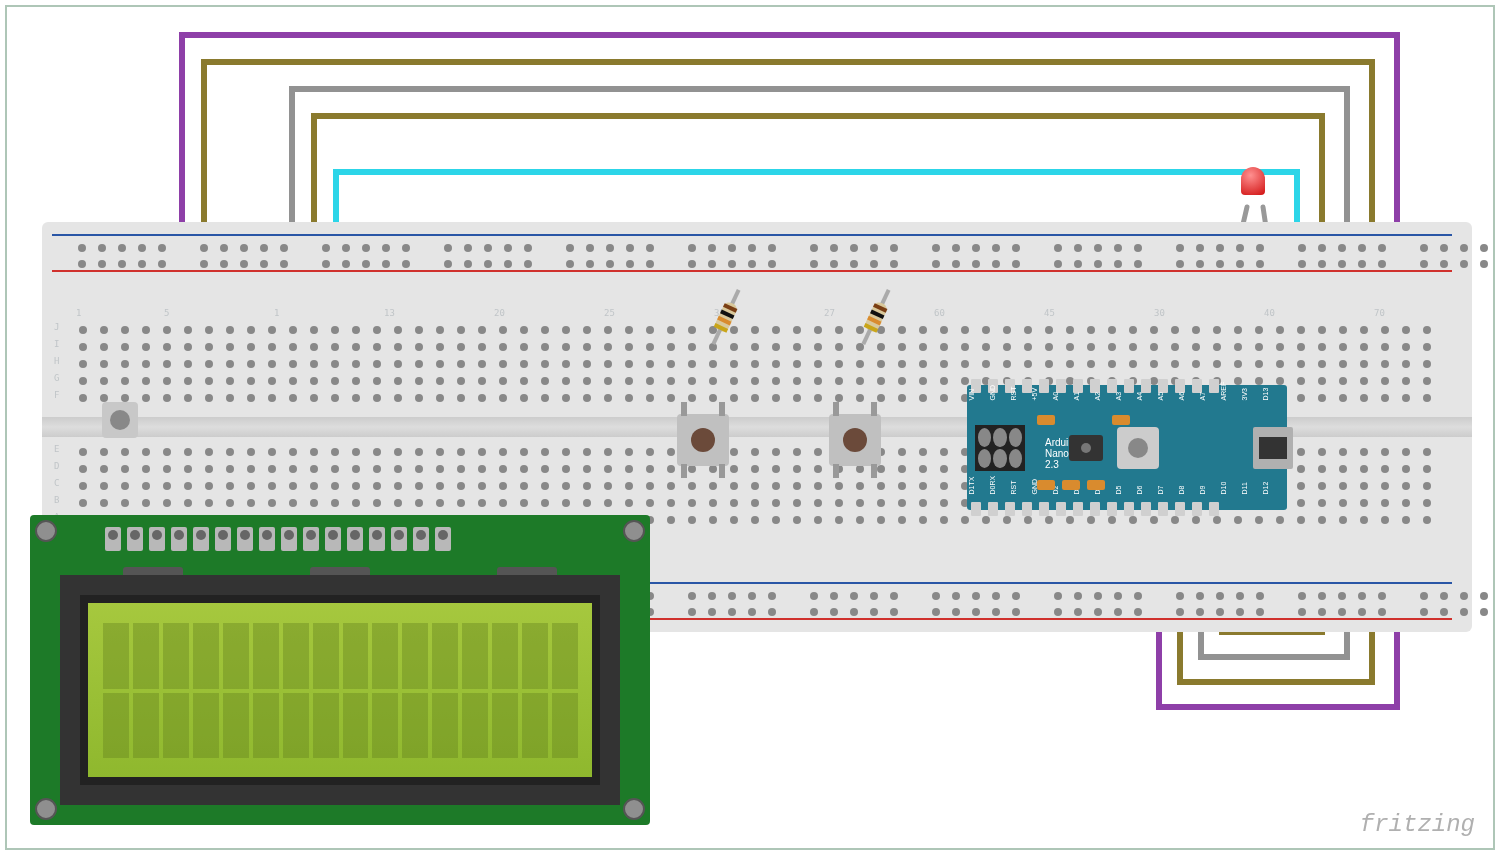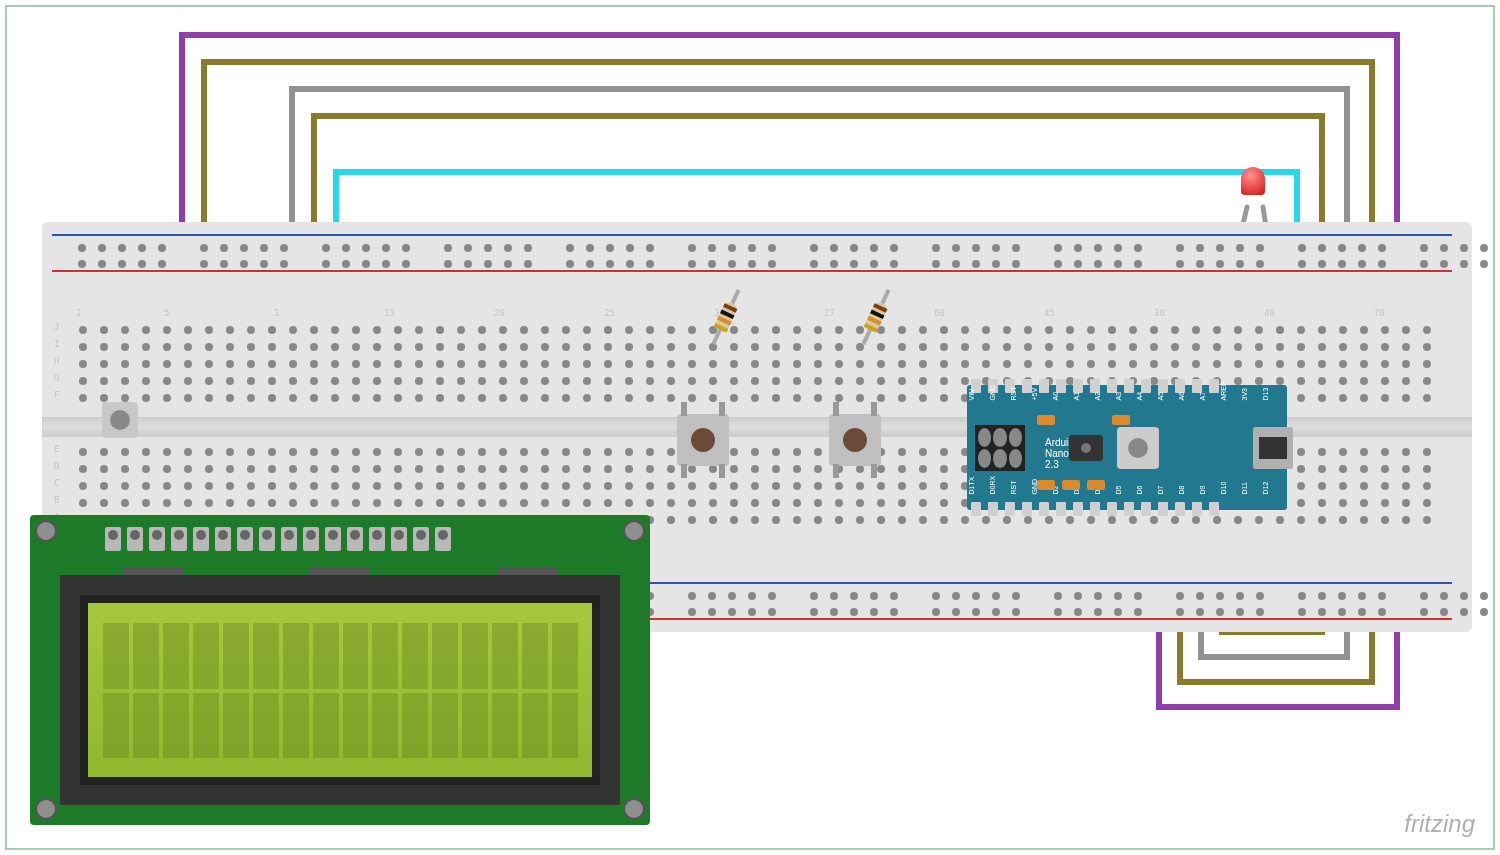--- a/index.html
+++ b/index.html
@@ -64,21 +64,21 @@
 
 
 .led{position:absolute;width:36px;height:50px}
 .led .bulb{position:absolute;left:6px;top:0;width:24px;height:28px;background:radial-gradient(circle at 40% 30%,#ff9090,#d01010);border-radius:12px 12px 4px 4px}
 
 
 .pot{position:absolute;width:36px;height:36px;background:#c8c8c8;border-radius:4px}
 .pot::after{content:'';position:absolute;left:8px;top:8px;width:20px;height:20px;border-radius:50%;background:#888}
 .pot .slot{position:absolute;left:14px;top:10px;width:8px;height:16px;background:#444;transform:rotate(30deg)}
 
-.credit{position:absolute;right:18px;bottom:10px;font-family:Liberation Sans, sans-serif;font-size:24px;color:#b0b0b0;font-style:italic}
+.credit{position:absolute;right:18px;bottom:10px;font-family:Liberation Mono, monospace;font-size:24px;color:#b0b0b0;font-style:italic}
 </style>
 </head>
 <body>
 
 <div class="frame">
 <div class="canvas">
 
 <svg width="1490" height="845" style="position:absolute;left:0;top:0;pointer-events:none">
 
 <path class="wire" stroke="#8e3fa8" d="M 175 464 L 175 28 L 1390 28 L 1390 700 L 1152 700 L 1152 544"></path>

